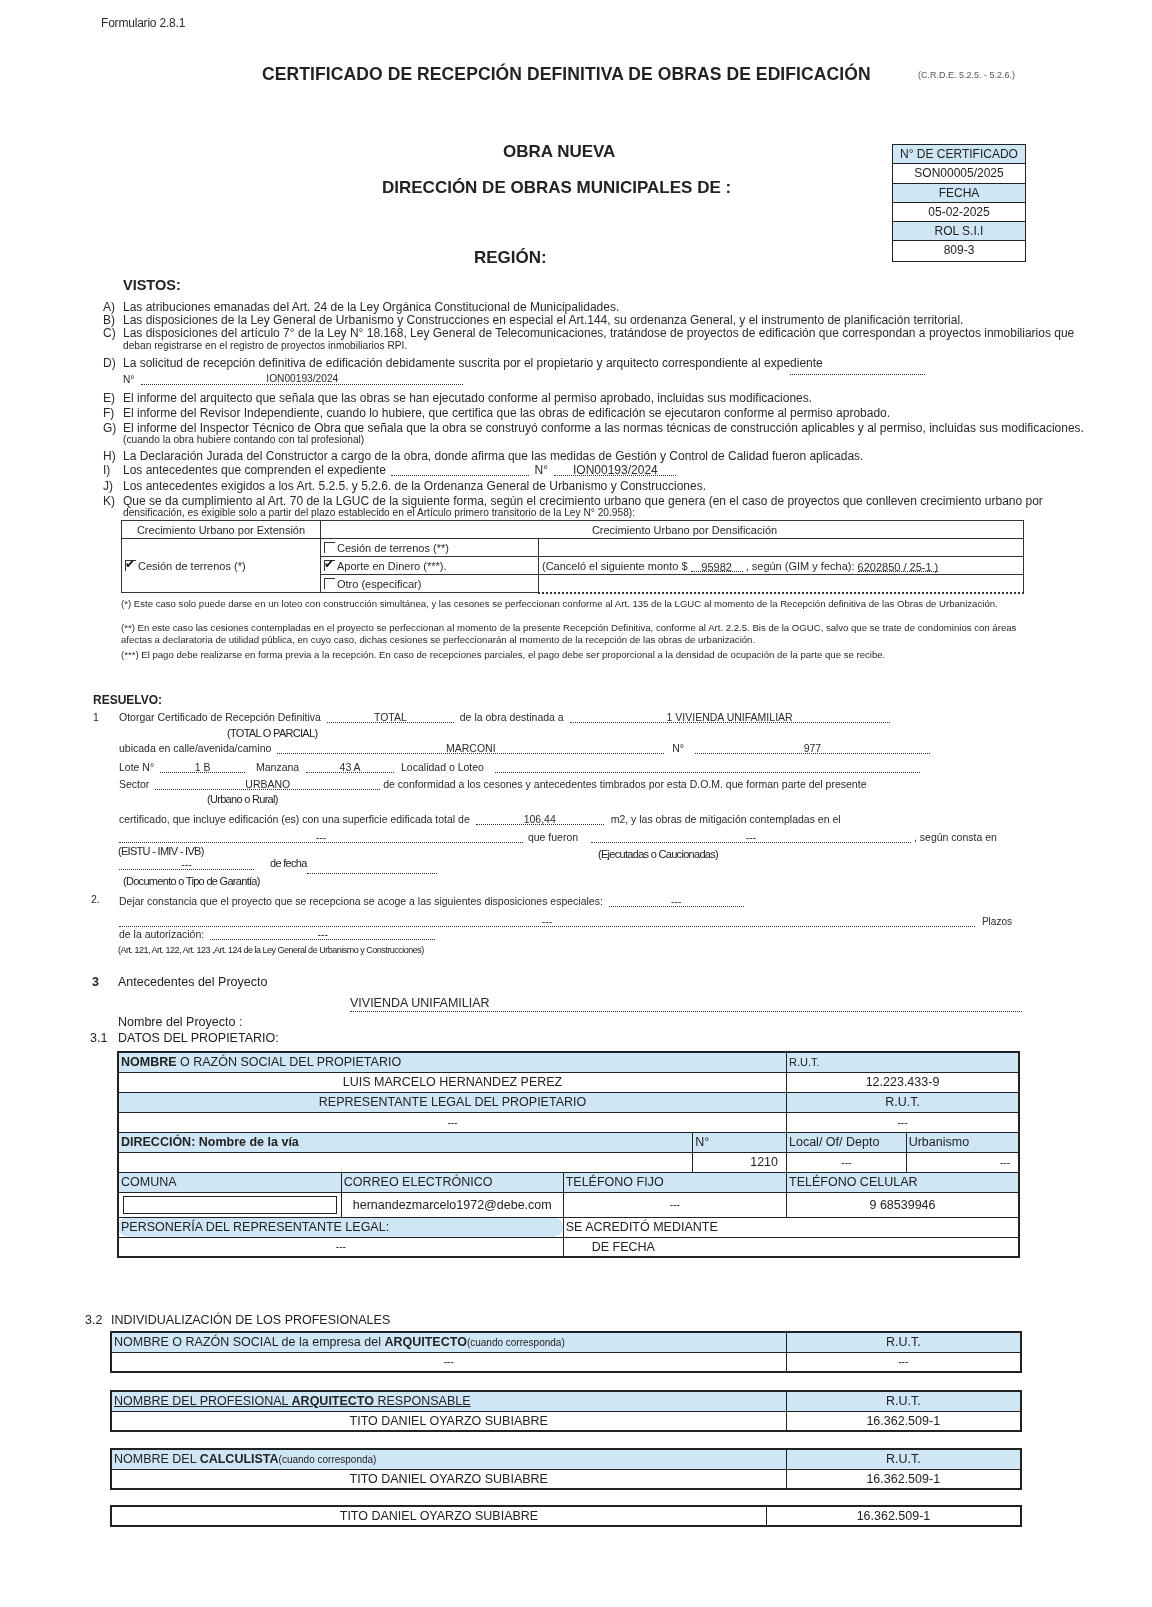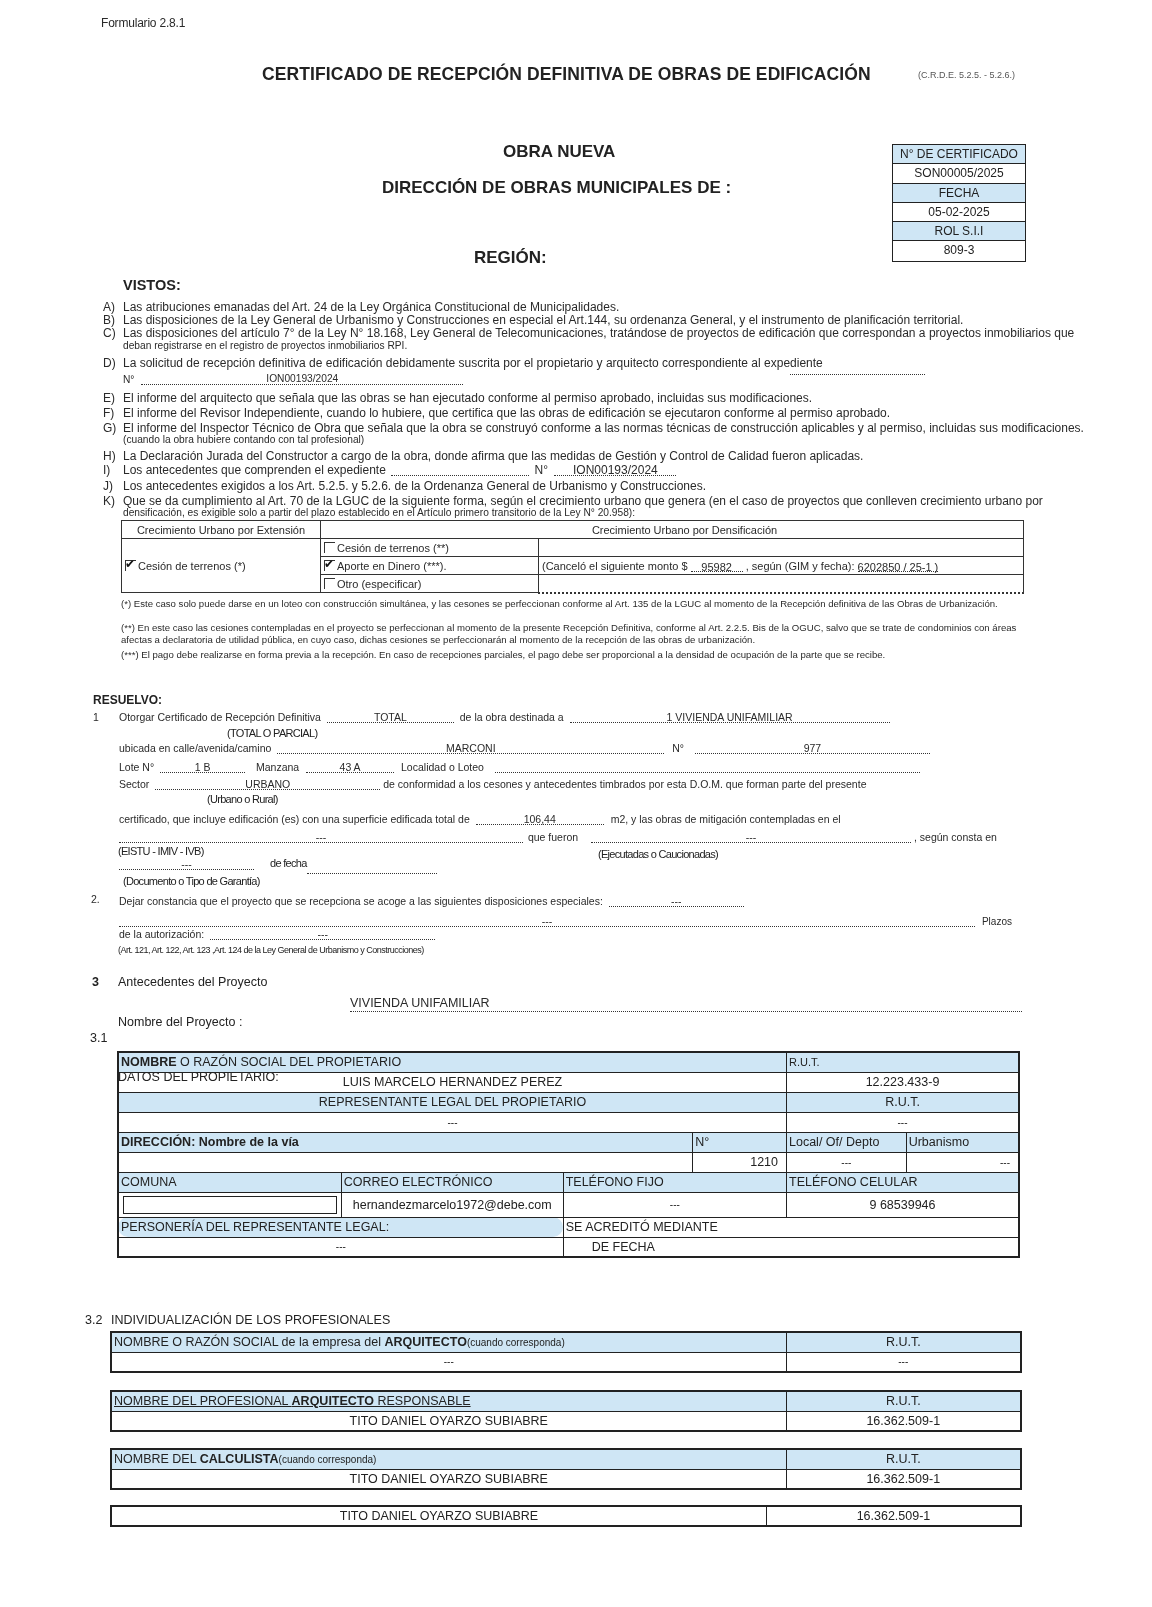--- a/index.html
+++ b/index.html
@@ -205,21 +205,21 @@
   <span class="dots" style="width:225px; margin-left:3px;">---</span>
 </div>
 <div class="small-lbl" style="left:118px; top:945px;">(Art. 121, Art. 122, Art. 123 ,Art. 124 de la Ley General de Urbanismo y Construcciones)</div>
 
 <div class="sec3" style="left:92px; top:975px; font-weight:bold;">3</div>
 <div class="sec3" style="left:118px; top:975px;">Antecedentes del Proyecto</div>
 <div class="sec3" style="left:118px; top:994px;margin-top:21px;">Nombre del Proyecto :</div>
 <span class="abs dots" style="left:350px; top:996px; width:672px; height:16px; text-align:left; font-size:12.5px;">VIVIENDA UNIFAMILIAR</span>
 
 <div class="sec3" style="left:90px; top:1031px;">3.1</div>
-<div class="sec3" style="left:118px; top:1070px;">DATOS DEL PROPIETARIO:</div>
+<div class="sec3" style="left:118px; top:1031px;">DATOS DEL PROPIETARIO:</div>
 
 <table class="grid" style="left:117px; top:1051px; width:903px;">
   <colgroup>
     <col style="width:224px">
       <col style="width:222px">
       <col style="width:130px">
       <col style="width:94px">
       <col style="width:120px">
       <col style="width:113px">
   </colgroup>

